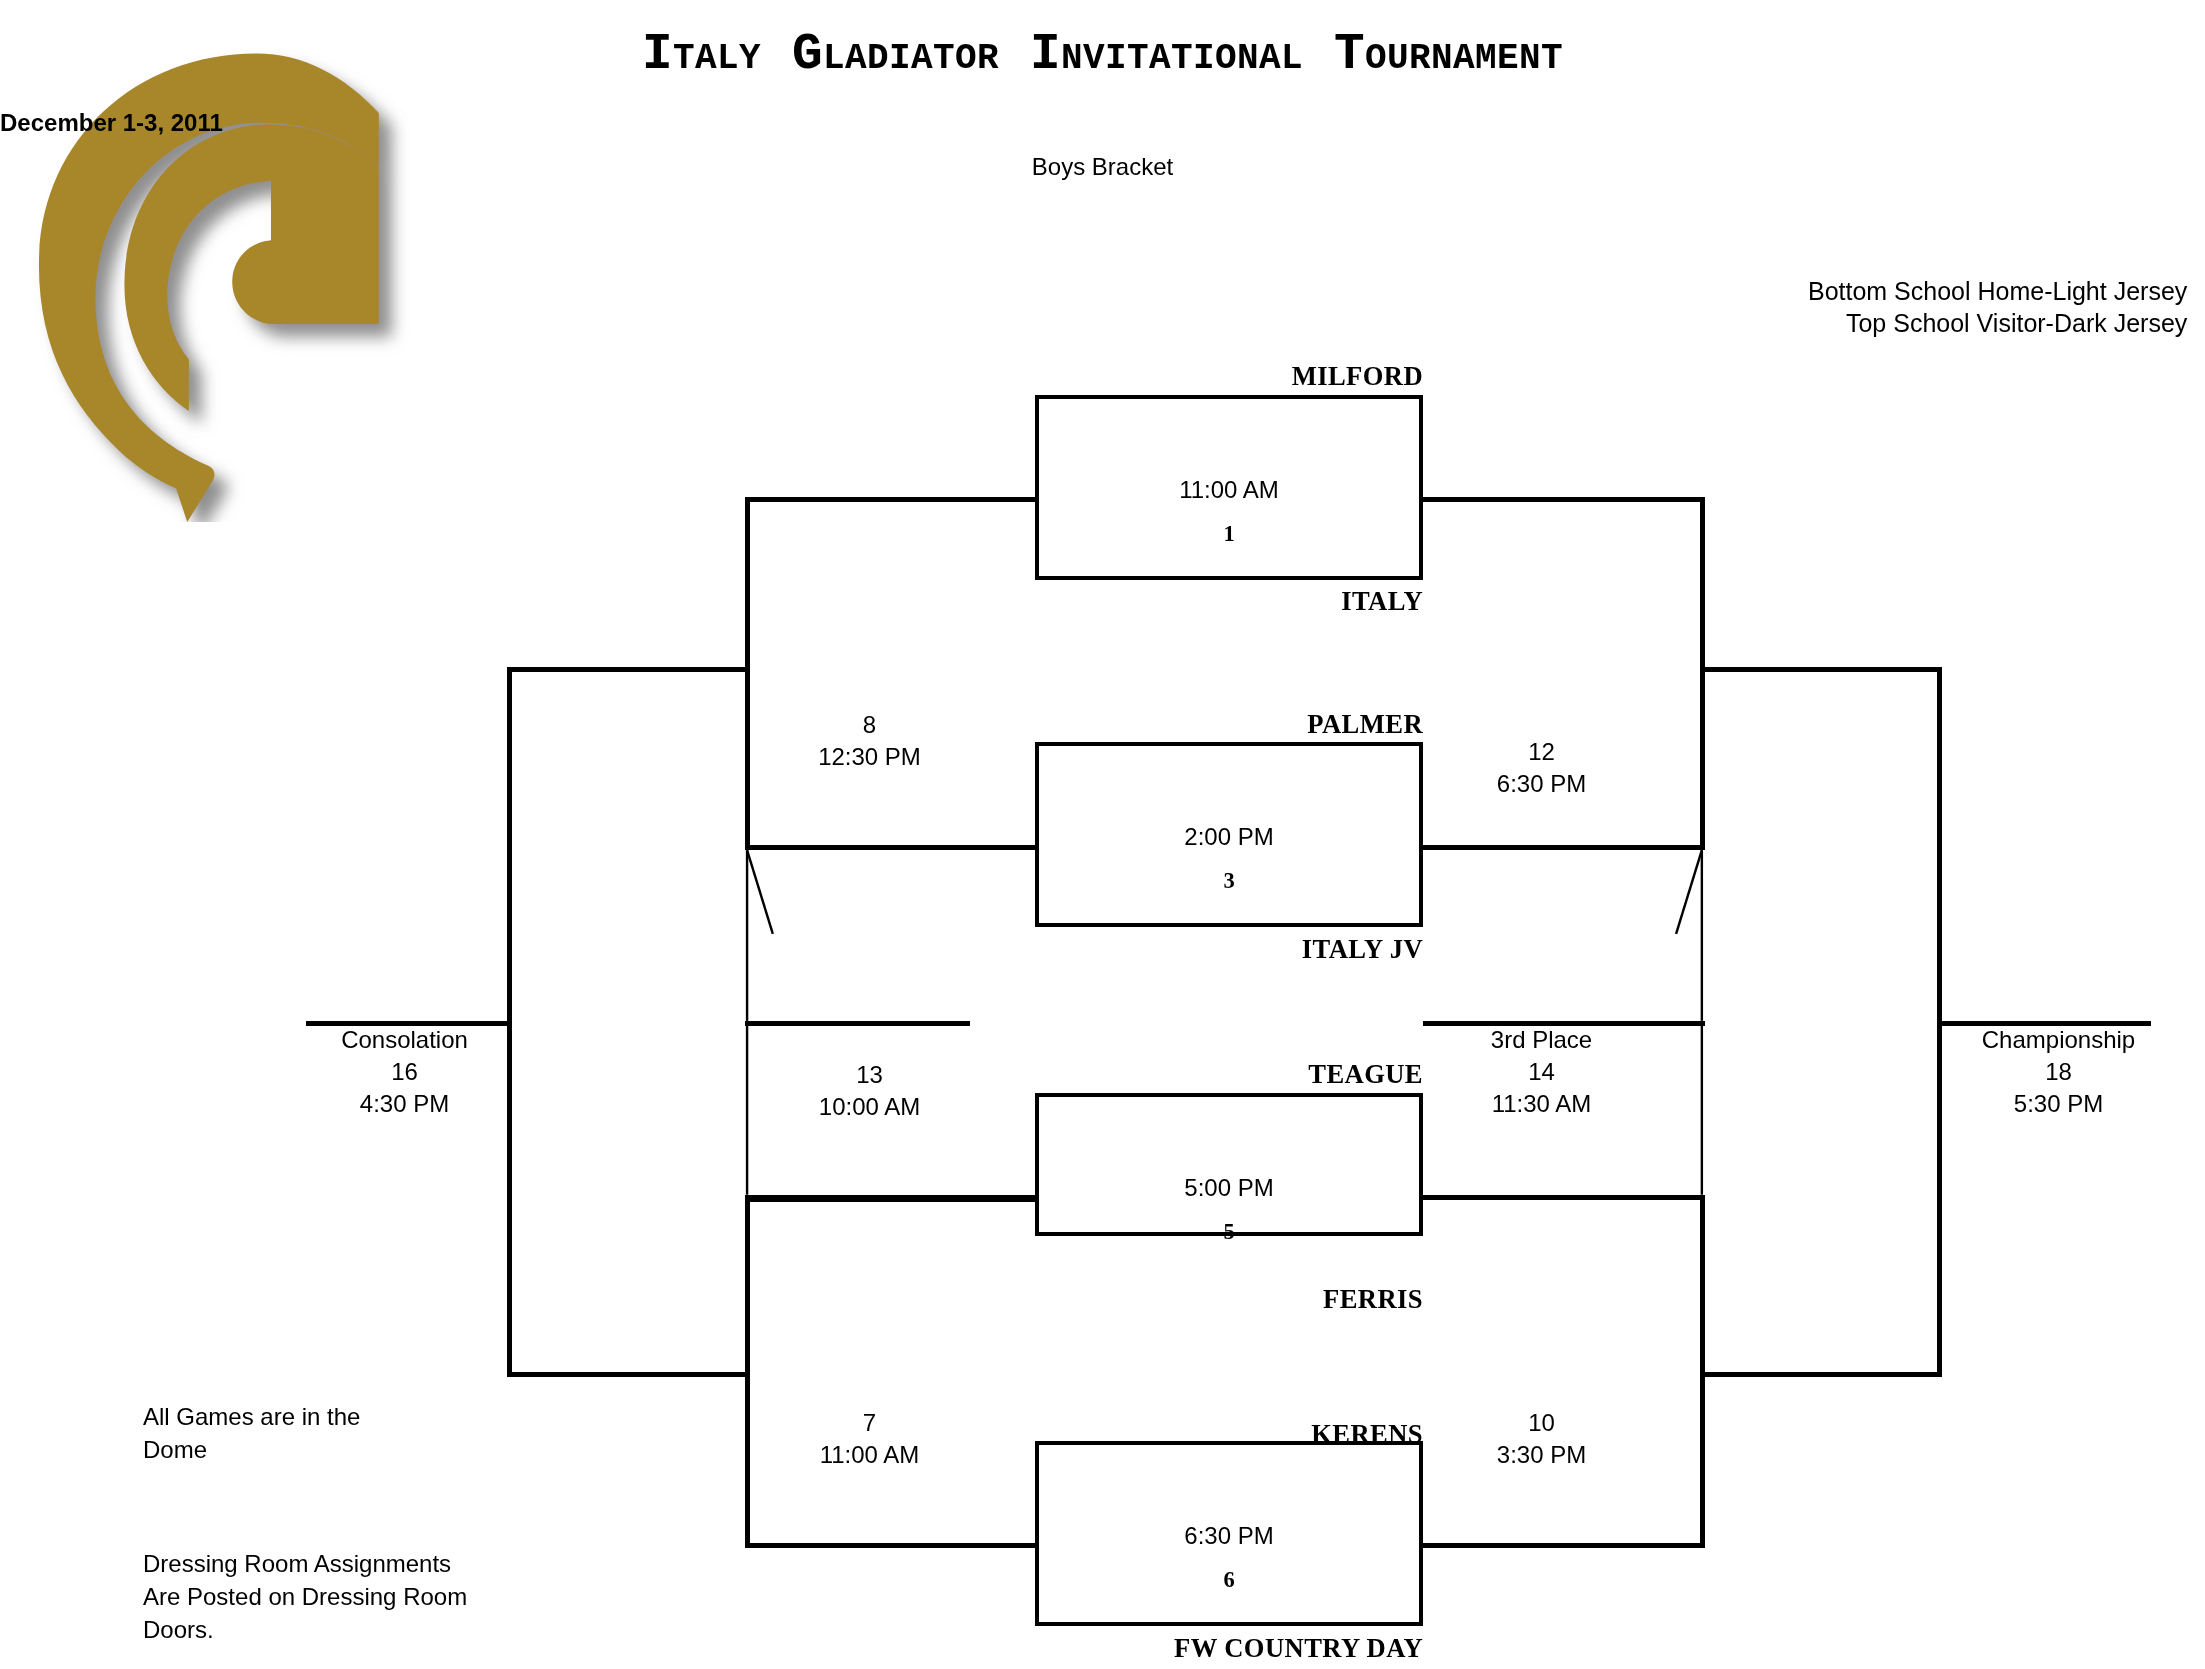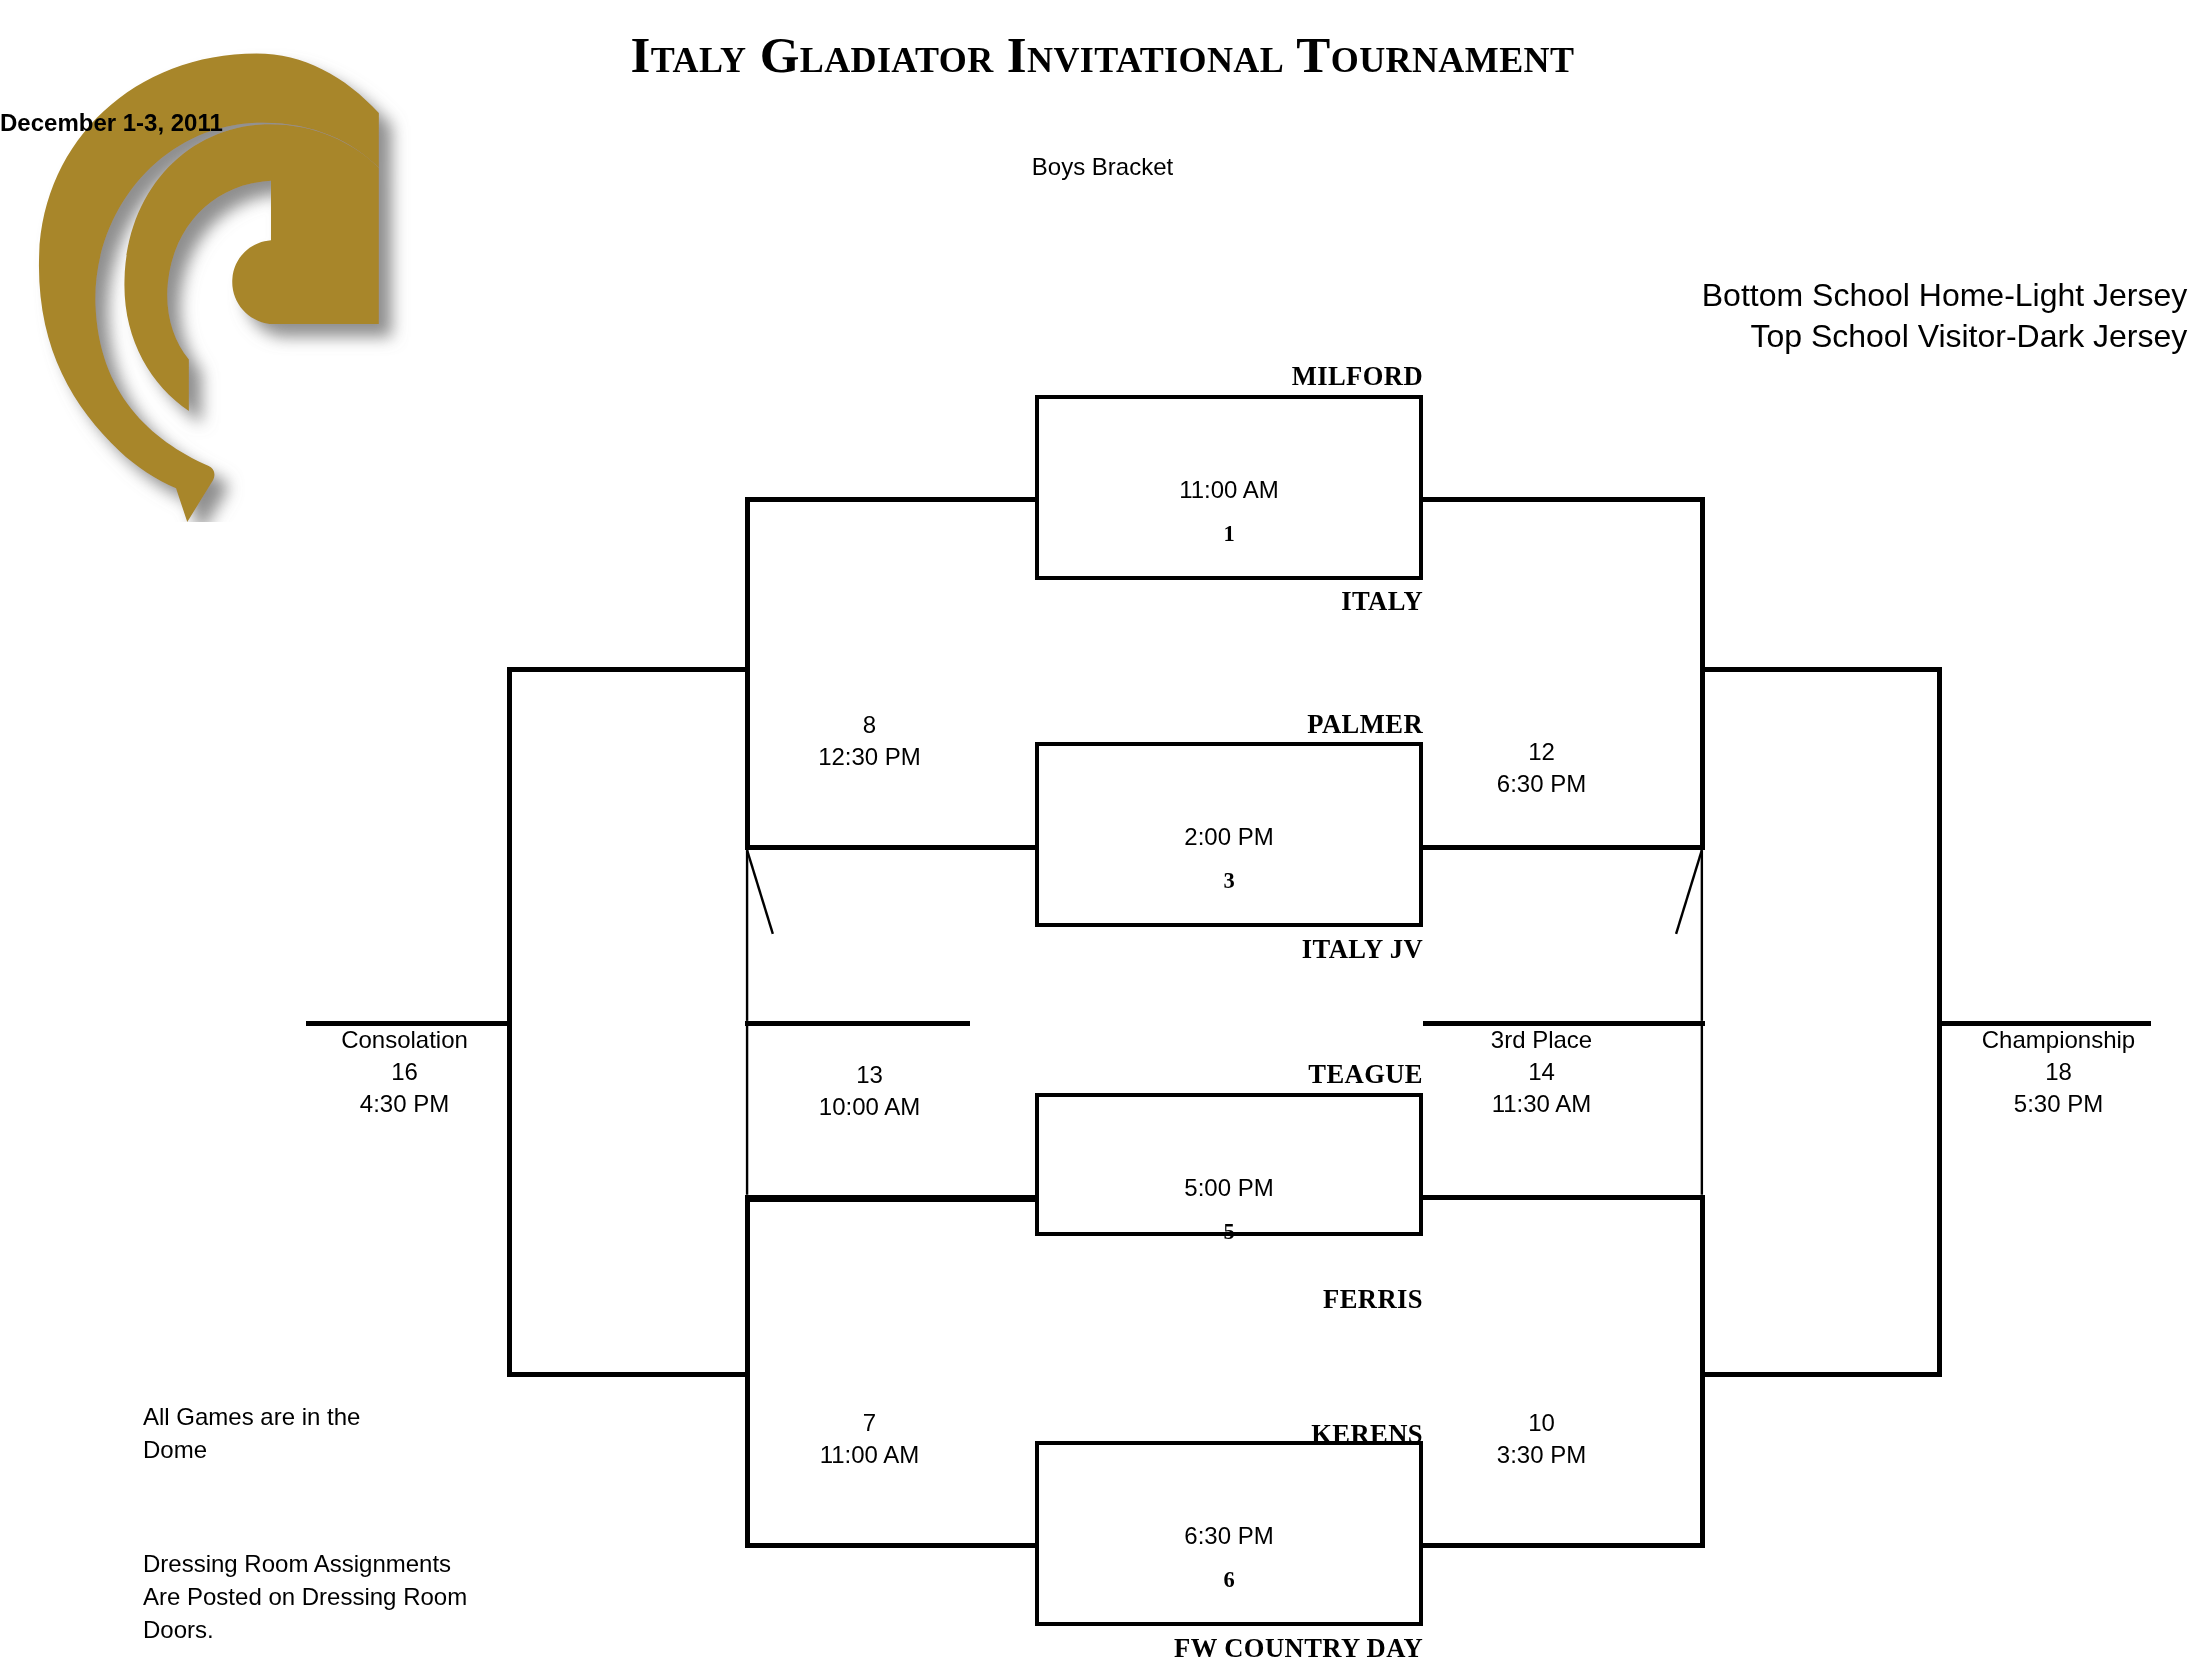--- a/index.html
+++ b/index.html
@@ -14,40 +14,40 @@
     font-family: "Liberation Sans", sans-serif;
     color: #000000;
     overflow: hidden;
   }
   .abs { position: absolute; }
 
   
   #title {
     left: 0; right: 0; top: 26px;
     text-align: center;
-    font-family: Liberation Serif, serif;
+    font-family: Liberation Mono, monospace;
     font-weight: bold;
     font-size: 51px;
     letter-spacing: 0.4px;
     font-variant: small-caps;
   }
   #subtitle1 {
     left: 0; right: 0; top: 109px;
     font-size: 24px;
     font-weight: bold;
   }
   #subtitle2 {
     left: 0; right: 0; top: 153px;
     text-align: center;
     font-size: 24px;
   }
   #jersey-note {
     right: 17.7px; top: 275px;
     text-align: right;
-    font-size: 32px;
+    font-size: 25px;
     line-height: 1.28;
   }
 
   
   #logo { left: 14.5px; top: 39px; width: 483px; height: 483px; }
 
   
   .ln { background: #000000; position: absolute; }
 
   

